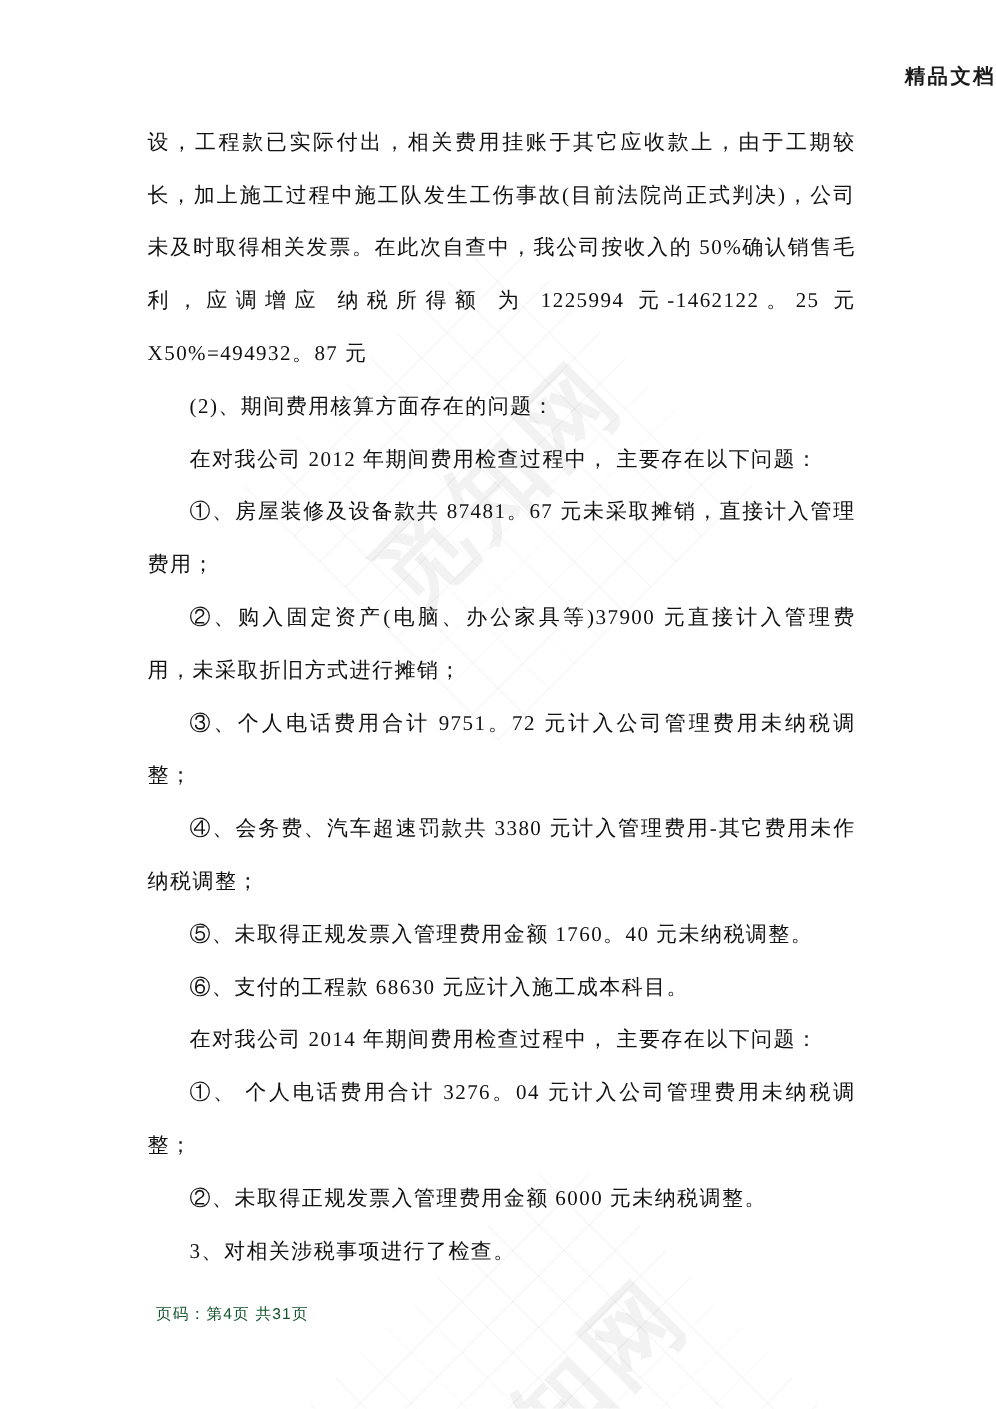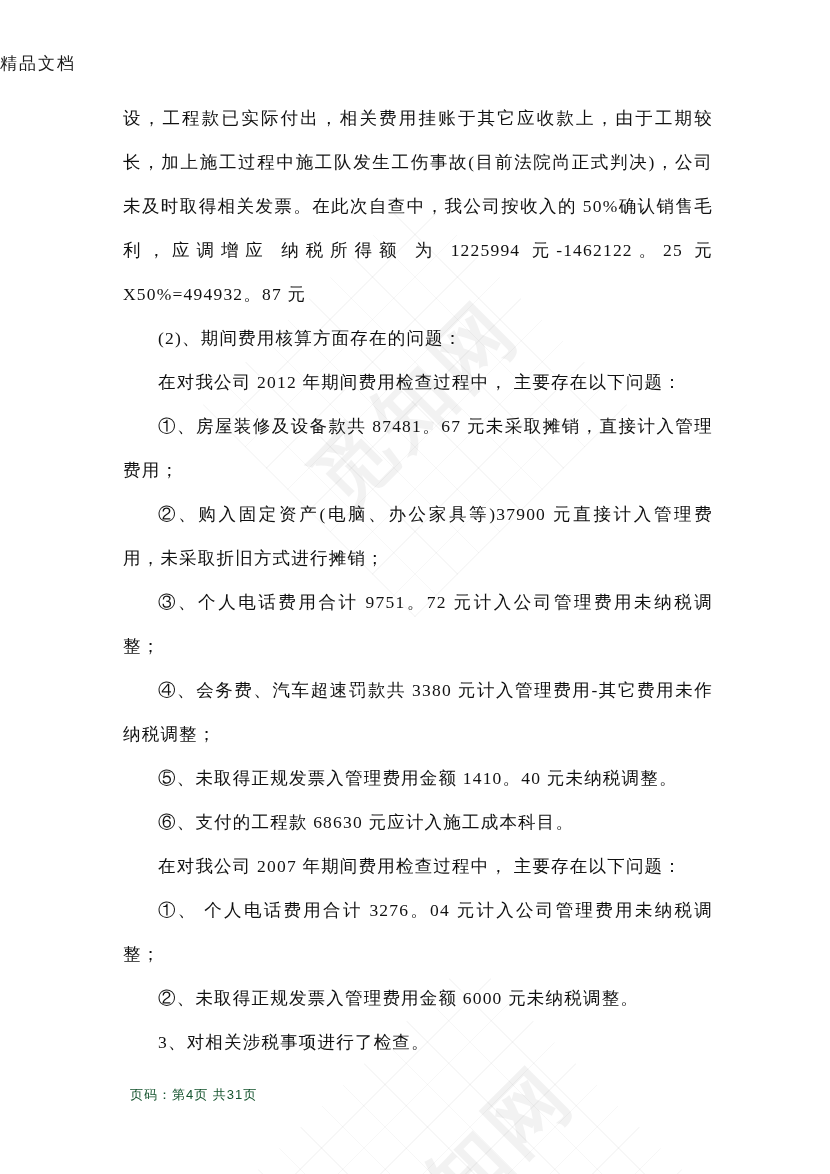--- a/index.html
+++ b/index.html
@@ -15,24 +15,25 @@
     width: 830px;
     height: 1174px;
     background: #ffffff;
     overflow: hidden;
   }
   .doc-header {
     position: absolute;
     top: 52px;
     left: 0;
     width: 100%;
-    text-align: left;
+    text-align: right;
     font-size: 17px;
     letter-spacing: 2px;
     color: #1a1a1a;
+    font-weight: bold;
   }
   .content {
     position: absolute;
     top: 96px;
     left: 123px;
     width: 590px;
     font-size: 17.5px;
     line-height: 44px;
     color: #111111;
     letter-spacing: 1.2px;
@@ -93,23 +94,23 @@
   <div class="doc-header">精品文档</div>
 
   <div class="content">
     <p class="no-indent">设，工程款已实际付出，相关费用挂账于其它应收款上，由于工期较长，加上施工过程中施工队发生工伤事故(目前法院尚正式判决)，公司未及时取得相关发票。在此次自查中，我公司按收入的 50%确认销售毛利，应调增应 纳税所得额 为 1225994 元-1462122。25 元X50%=494932。87 元</p>
     <p>(2)、期间费用核算方面存在的问题：</p>
     <p>在对我公司 2012 年期间费用检查过程中， 主要存在以下问题：</p>
     <p>①、房屋装修及设备款共 87481。67 元未采取摊销，直接计入管理费用；</p>
     <p>②、购入固定资产(电脑、办公家具等)37900 元直接计入管理费用，未采取折旧方式进行摊销；</p>
     <p>③、个人电话费用合计 9751。72 元计入公司管理费用未纳税调整；</p>
     <p>④、会务费、汽车超速罚款共 3380 元计入管理费用-其它费用未作纳税调整；</p>
-    <p>⑤、未取得正规发票入管理费用金额 1410。40 元未纳税调整。</p>
+    <p>⑤、未取得正规发票入管理费用金额 1760。40 元未纳税调整。</p>
     <p>⑥、支付的工程款 68630 元应计入施工成本科目。</p>
-    <p>在对我公司 2007 年期间费用检查过程中， 主要存在以下问题：</p>
+    <p>在对我公司 2014 年期间费用检查过程中， 主要存在以下问题：</p>
     <p>①、 个人电话费用合计 3276。04 元计入公司管理费用未纳税调整；</p>
     <p>②、未取得正规发票入管理费用金额 6000 元未纳税调整。</p>
     <p>3、对相关涉税事项进行了检查。</p>
   </div>
 
   <div class="doc-footer">页码：第4页 共31页</div>
 
 </div>
 
 </body></html>

